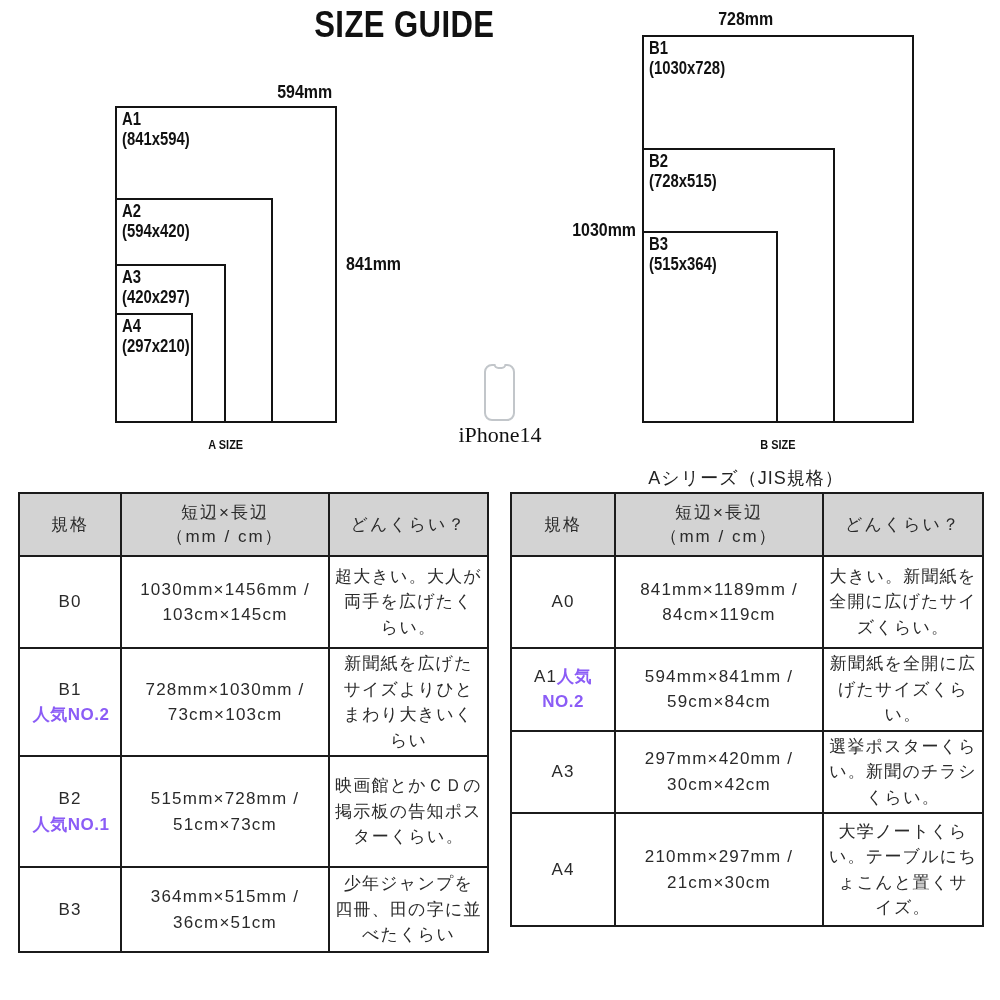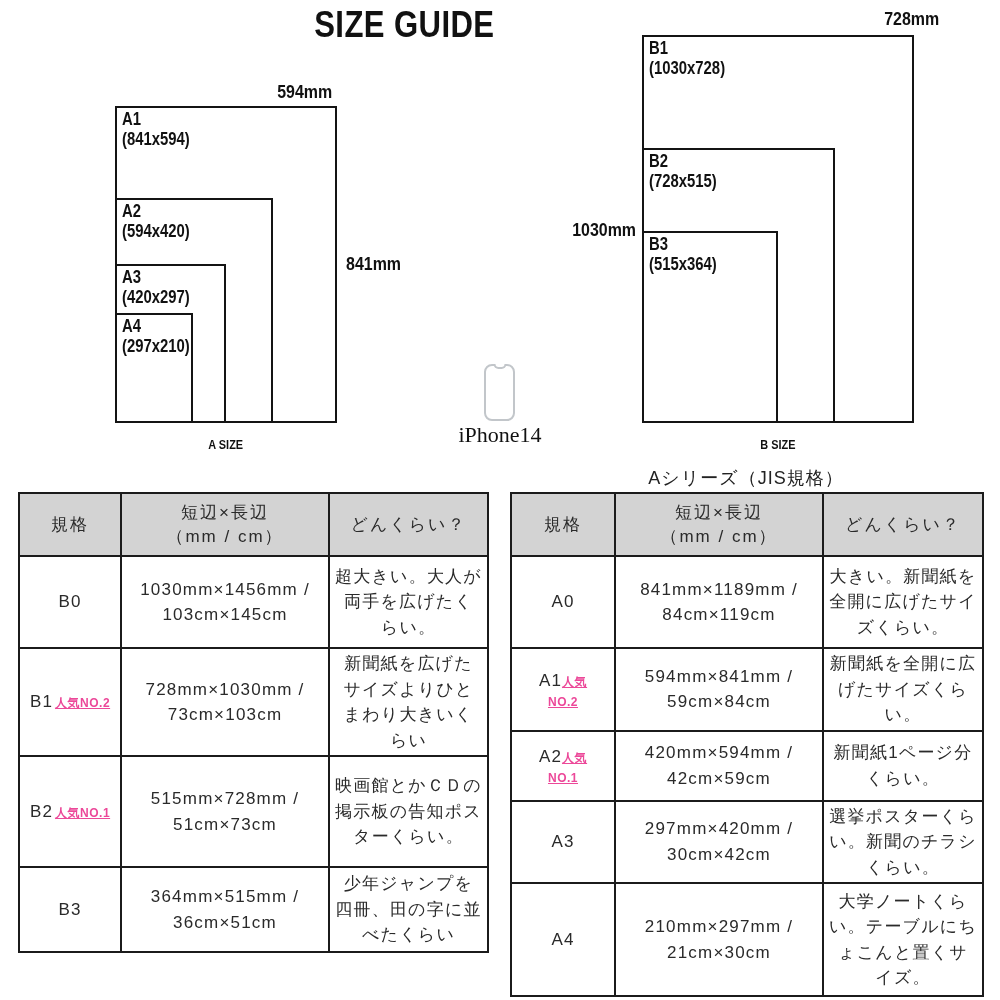--- a/index.html
+++ b/index.html
@@ -38,21 +38,21 @@
   .size-table { position:absolute; border-collapse:collapse; table-layout:fixed; background:#fff; }
   .size-table th, .size-table td {
     border:2px solid #1b1b1b; text-align:center; vertical-align:middle;
     padding:2px 5px; overflow:hidden;
   }
   .size-table th { background:#d3d3d3; font-weight:normal; font-size:17px;
     letter-spacing:2px; color:#2a2a2a; line-height:1.4; }
   .size-table td { font-size:17px; letter-spacing:1.2px; color:#2a2a2a; line-height:1.5; }
   .dims-header { white-space:pre-line; }
   .grade-cell { font-size:18px; letter-spacing:1px; }
-  .badge { color:#ec4899; font-size:12px; letter-spacing:0.5px; font-weight:bold; white-space:nowrap;text-decoration:underline; }
+  .badge { color:#8b5cf6; font-size:17px; letter-spacing:0.5px; font-weight:bold; white-space:nowrap; }
   #a-size-table .badge-rank { display:block; }
   #b-size-table .badge { margin-left:2px; }
 
   #b-table-caption { left:18px; top:466px; width:469px; position:absolute; }
   #a-table-caption { left:510px; top:466px; width:472px; position:absolute; }
   #b-size-table { left:18px; top:492px; width:469px; }
   #a-size-table { left:510px; top:492px; width:472px; }
 </style>
 </head>
 <body>
@@ -92,21 +92,21 @@
     </div>
   </div>
 
   <div class="abs dim-label" style="left:346px; top:253px;">
     <span class="cond-left">841mm</span>
   </div>
   <div class="abs diagram-caption" style="left:115px; top:437px; width:222px; text-align:center;">
     <span class="cond">A SIZE</span>
   </div>
 
-  <div class="abs dim-label" style="left:672px; top:8px; width:272px; text-align:right;">
+  <div class="abs dim-label" style="left:610px; top:8px; width:272px; text-align:center;">
     <span class="cond">728mm</span>
   </div>
 
   <div class="sheet-rect" style="left:642px; top:35px; width:272px; height:388px;">
     <div class="sheet-label">
       <span style="display:block;">B1</span>
       <span style="display:block;">(1030x728)</span>
     </div>
   </div>
   <div class="sheet-rect" style="left:642px; top:148px; width:193px; height:275px;">
@@ -189,25 +189,20 @@
     <tr style="height:92px;">
       <td class="grade-cell">A0</td>
       <td>841mm×1189mm / 84cm×119cm</td>
       <td>大きい。新聞紙を全開に広げたサイズくらい。</td>
     </tr>
     <tr style="height:80px;">
       <td class="grade-cell"><span>A1</span><span class="badge"><span>人気</span><span class="badge-rank">NO.2</span></span></td>
       <td>594mm×841mm / 59cm×84cm</td>
       <td>新聞紙を全開に広げたサイズくらい。</td>
     </tr>
-    <tr style="height:70px;">
-      <td class="grade-cell"><span>A2</span><span class="badge"><span>人気</span><span class="badge-rank">NO.1</span></span></td>
-      <td>420mm×594mm / 42cm×59cm</td>
-      <td>新聞紙1ページ分くらい。</td>
-    </tr>
     <tr style="height:77px;">
       <td class="grade-cell">A3</td>
       <td>297mm×420mm / 30cm×42cm</td>
       <td>選挙ポスターくらい。新聞のチラシくらい。</td>
     </tr>
     <tr style="height:113px;">
       <td class="grade-cell">A4</td>
       <td>210mm×297mm / 21cm×30cm</td>
       <td>大学ノートくらい。テーブルにちょこんと置くサイズ。</td>
     </tr>

